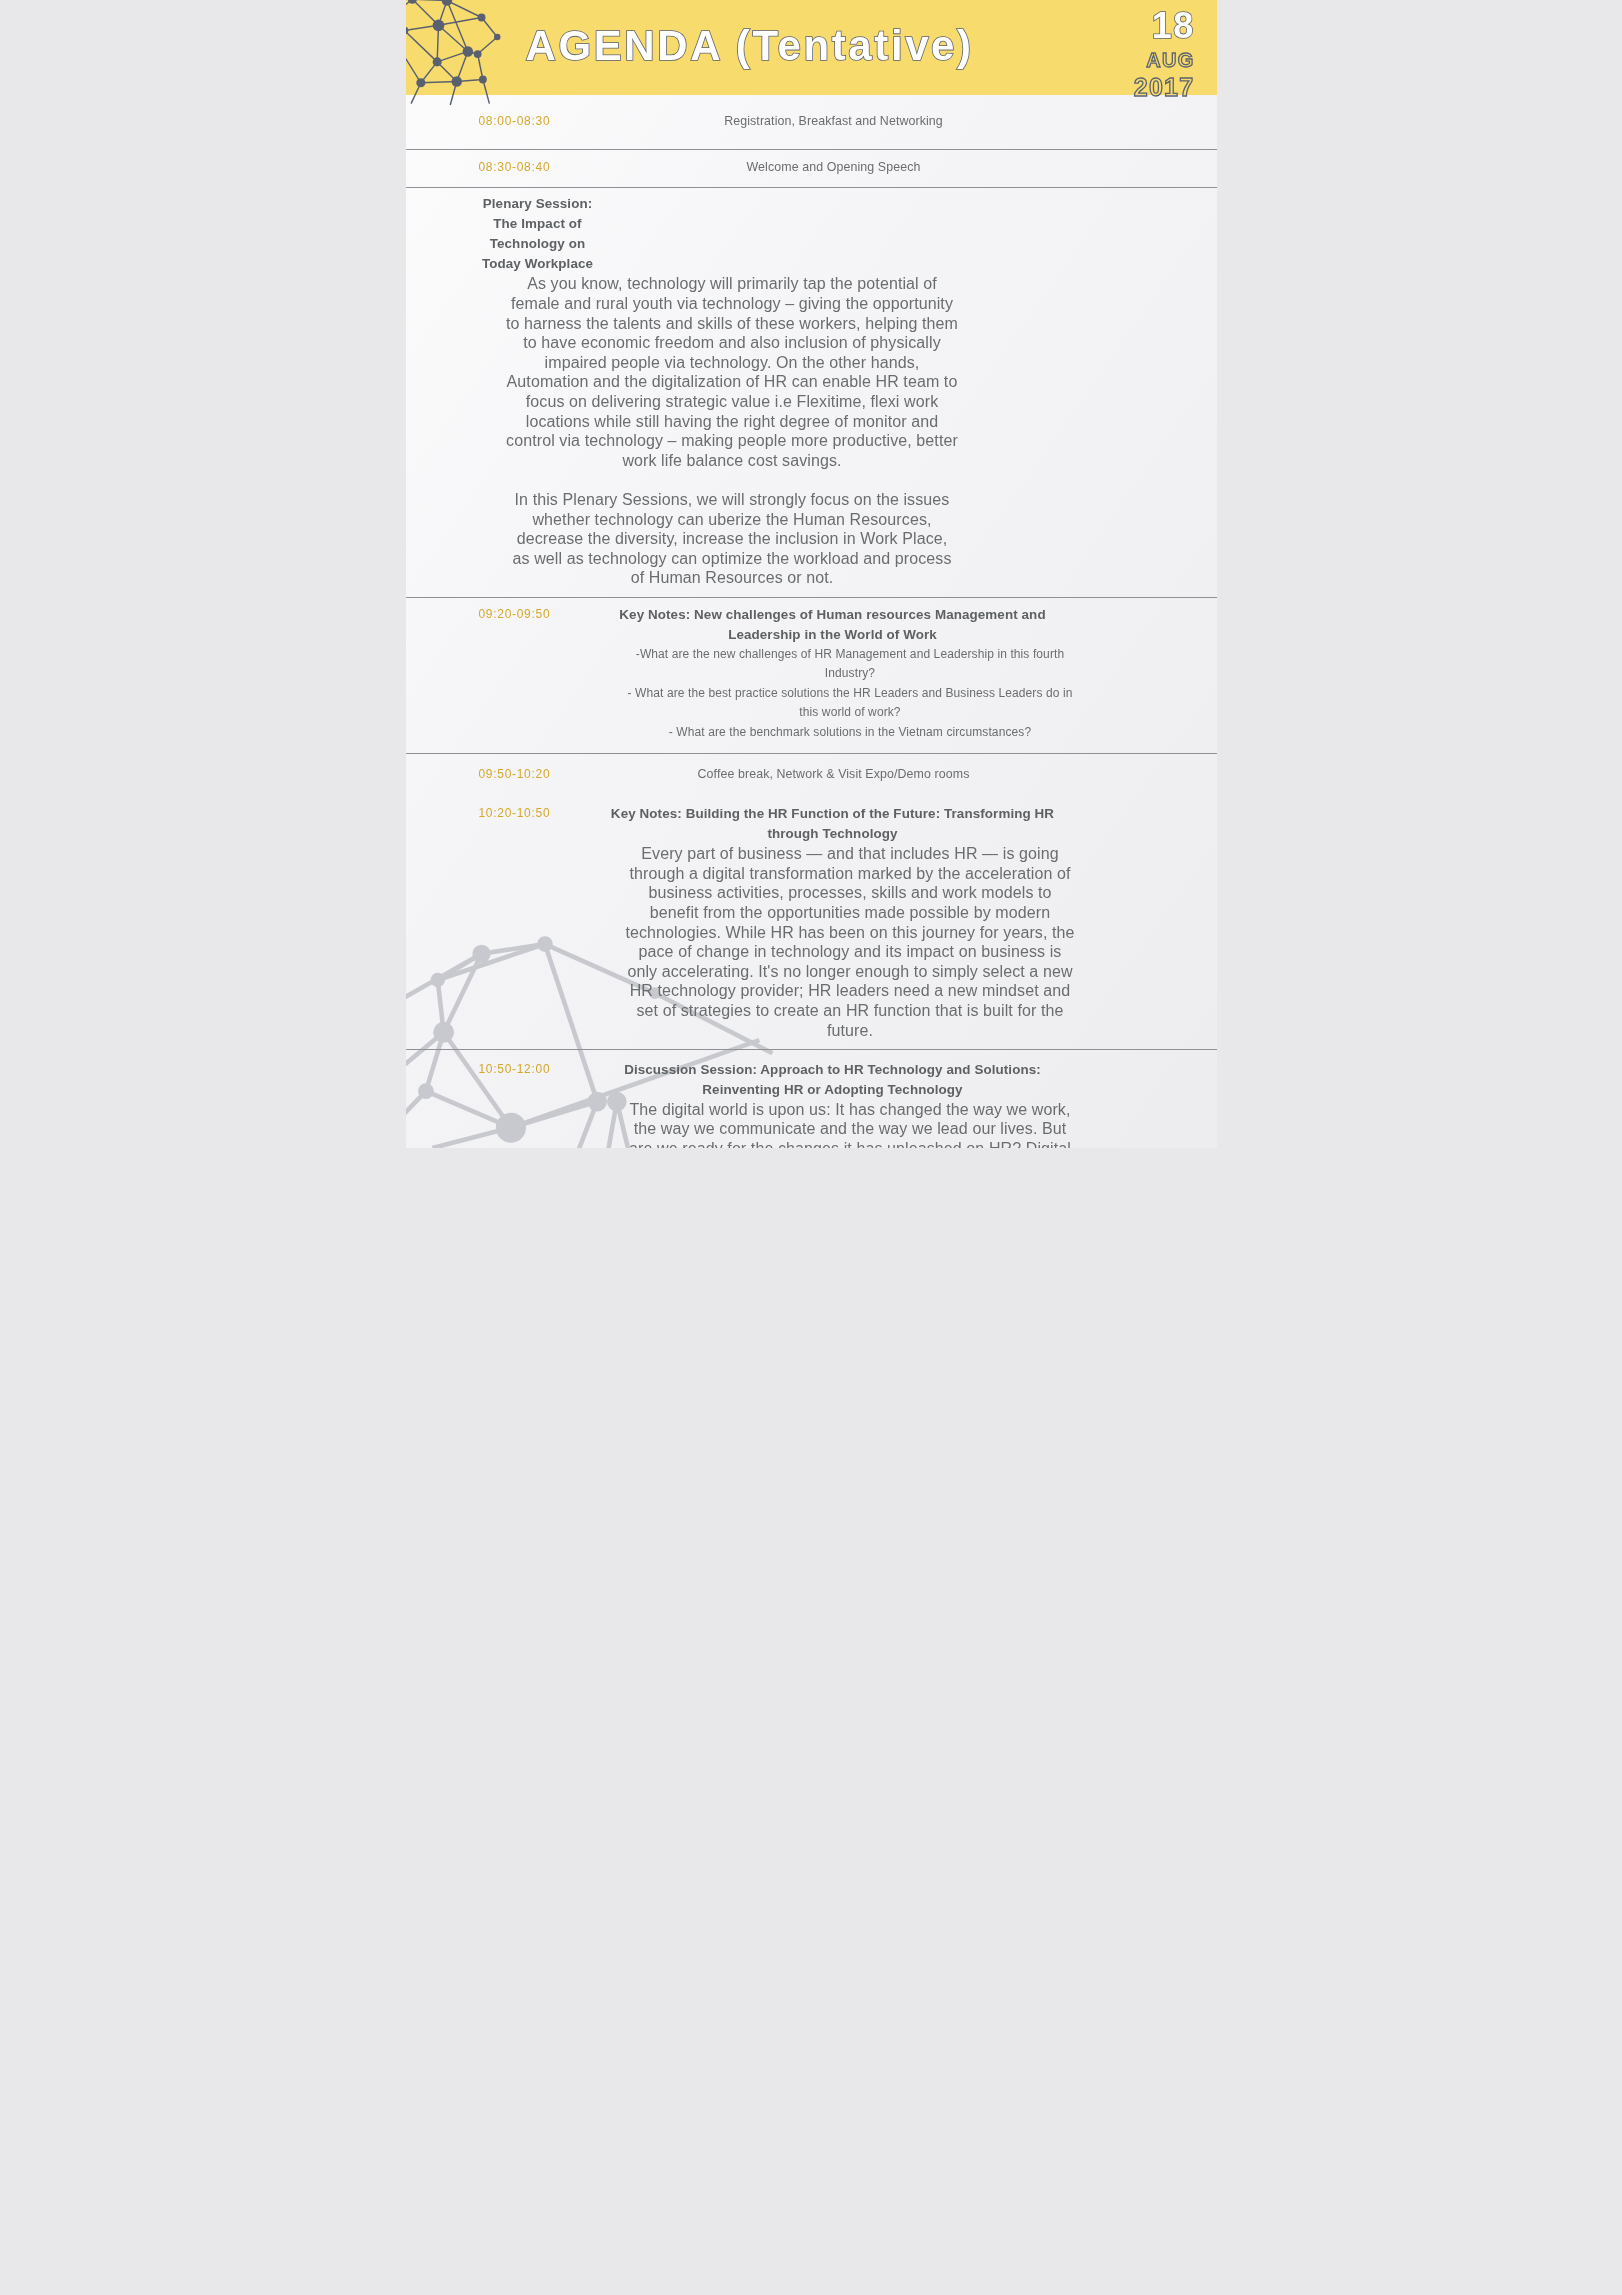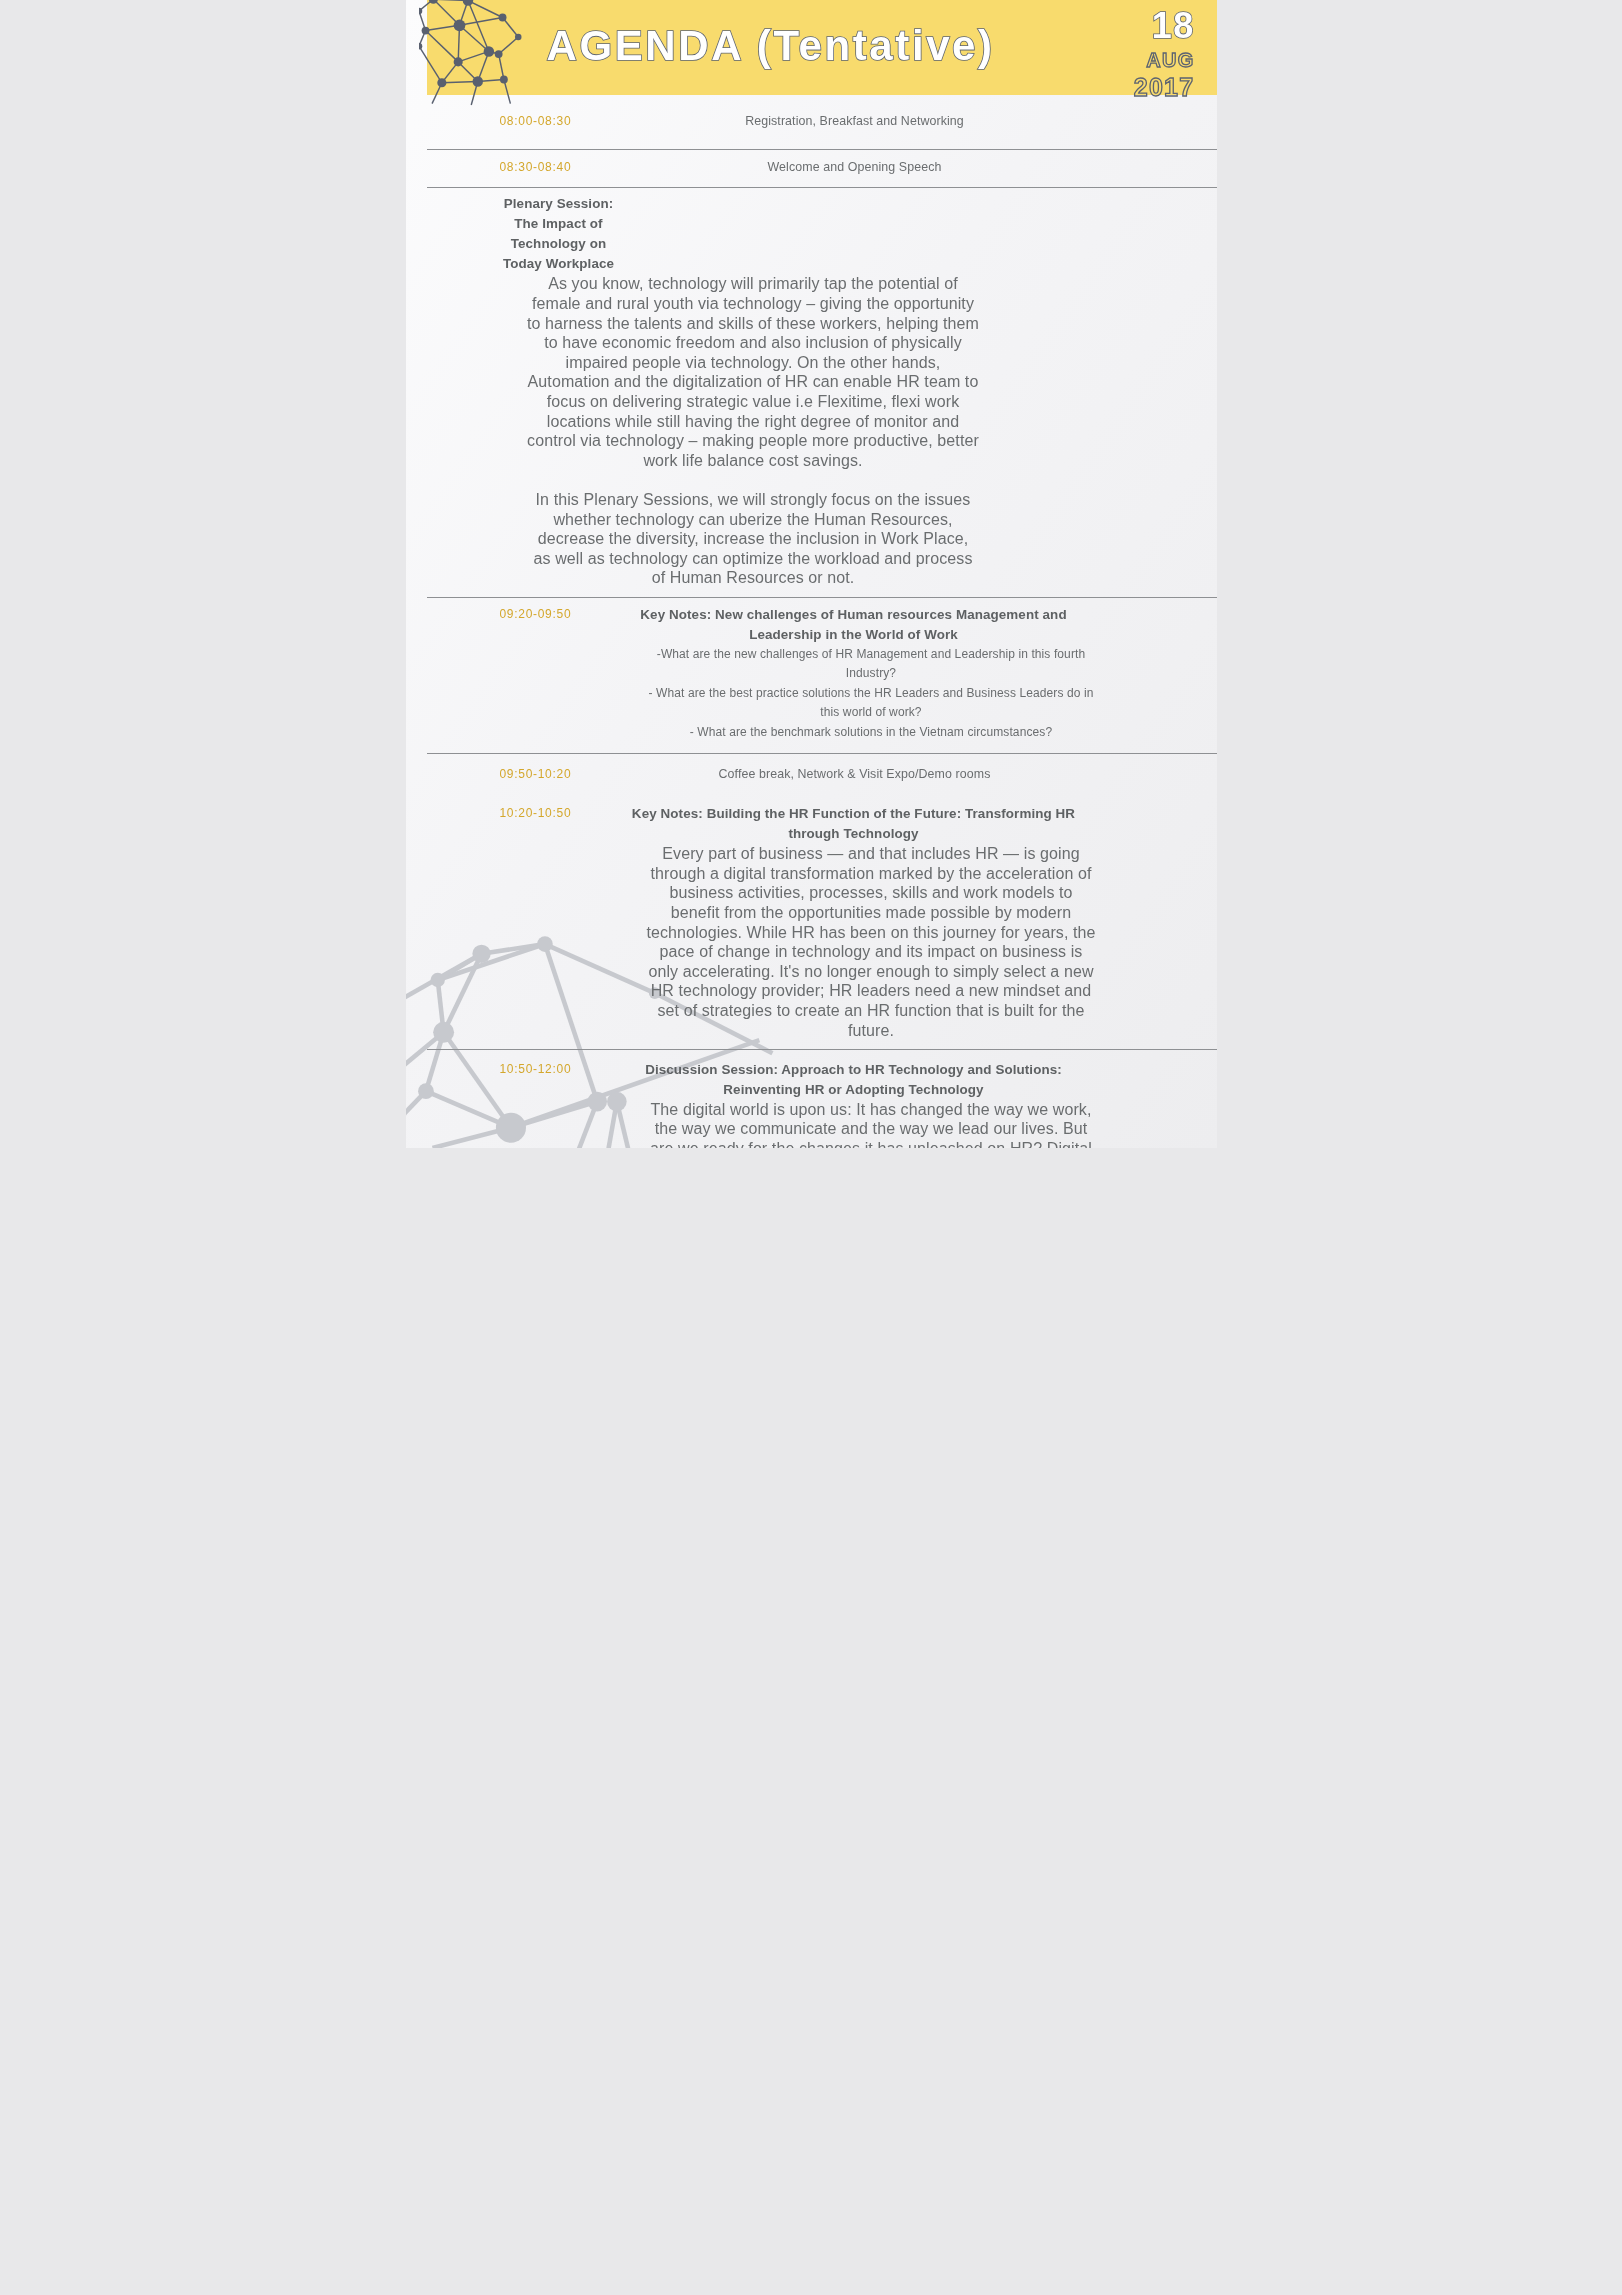--- a/index.html
+++ b/index.html
@@ -14,21 +14,20 @@
   }
   *{margin:0;padding:0;box-sizing:border-box;}
   html,body{background:#e8e8ea;}
   body{font-family:"Liberation Sans","DejaVu Sans",sans-serif;}
   .page{
     position:relative;
     width:811px;height:1148px;
     margin:0 auto;
     overflow:hidden;
     background:linear-gradient(125deg,#fcfcfd 0%,#f4f4f6 45%,#ededef 100%);
-    padding-left:21px;
   }
   
   .band{
     position:relative;
     height:95px;
     background:var(--band);
     z-index:2;
   }
   .mesh-top{position:absolute;left:-7.9px;top:-9.2px;}
   .agenda-title{

